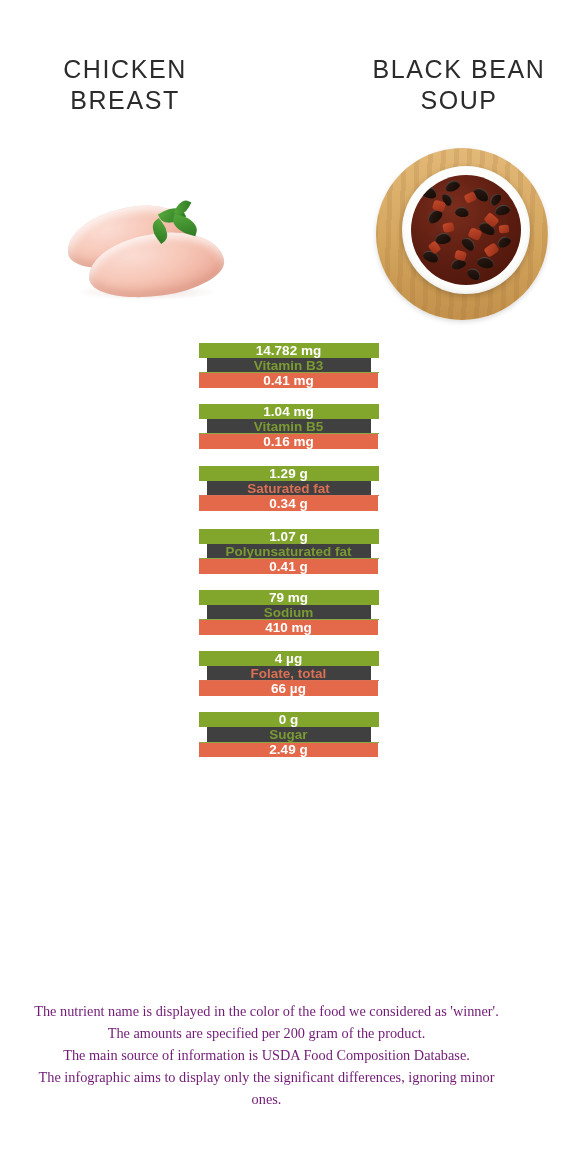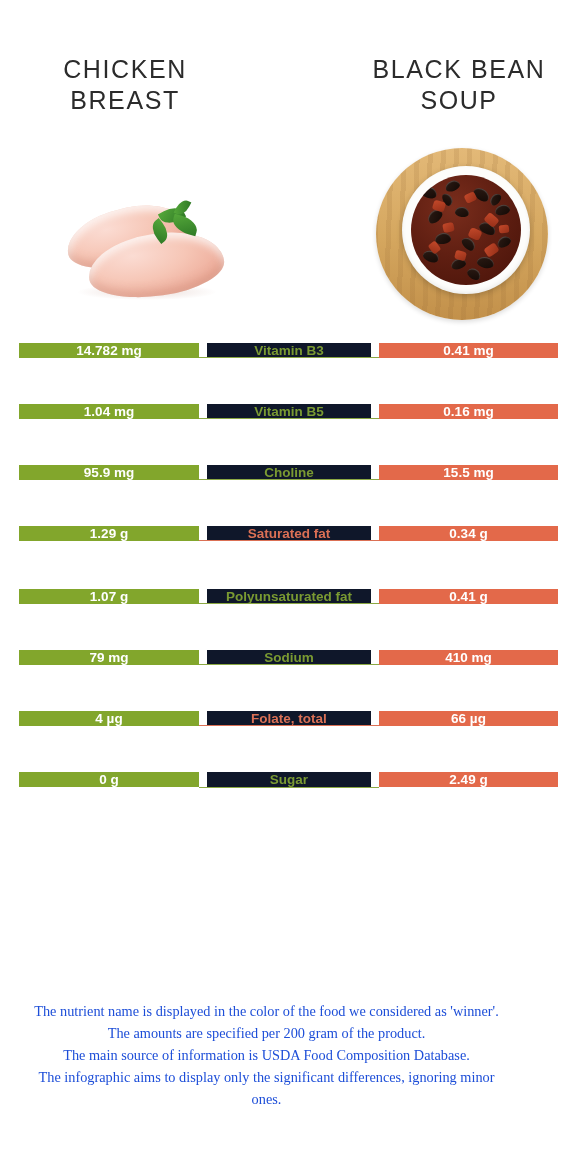--- a/index.html
+++ b/index.html
@@ -128,39 +128,40 @@
   .table {
     position: absolute;
     left: 19px;
     top: 343px;
     width: 539px;
   }
   .row {
     position: relative;
     height: 60px;
     display: flex;
-    align-items: flex-start;
+    align-items: center;
+    flex-direction: column;
   }
   .cell {
     display: flex;
     align-items: center;
     justify-content: center;
     font-size: 13.5px;
     font-weight: 600;
     box-sizing: border-box;
   }
   .cell.left {
     width: 180px;
     background: #82A62C;
     color: #ffffff;
   }
   .cell.mid {
     width: 164px;
     margin: 0 0px;
-    background: #0f172a;
+    background: #404040;
     font-size: 13.5px;
     font-weight: 700;
   }
   .cell.right {
     width: 179px;
     margin-left: 0px;
     background: #E3694A;
     color: #ffffff;
   }
 
@@ -188,21 +189,21 @@
 
   
   .footer {
     position: absolute;
     left: 0;
     top: 1000px;
     width: 533px;
     text-align: center;
     font-size: 14.3px;
     line-height: 22px;
-    color: #1d4ed8;
+    color: #701a75;
     font-family: "Liberation Serif", serif;
   }
   .footer .line { padding: 0 26px; }
 </style>
 </head>
 <body>
 
 <div class="header">
 
   <div class="title left">Chicken Breast</div>
@@ -266,28 +267,20 @@
     <div class="rowgap"></div>
     <div class="row">
       <div class="cell left">1.04 mg</div>
       <div class="mid-wrap">
         <span class="cell mid win-green">Vitamin B5</span>
         <div class="sep sep-green"></div>
       </div>
       <div class="cell right">0.16 mg</div>
     </div>
     <div class="rowgap"></div>
-    <div class="row">
-      <div class="cell left">95.9 mg</div>
-      <div class="mid-wrap">
-        <span class="cell mid win-green">Choline</span>
-        <div class="sep sep-green"></div>
-      </div>
-      <div class="cell right">15.5 mg</div>
-    </div>
     <div class="rowgap"></div>
     <div class="row">
       <div class="cell left">1.29 g</div>
       <div class="mid-wrap">
         <span class="cell mid win-orange">Saturated fat</span>
         <div class="sep sep-orange"></div>
       </div>
       <div class="cell right">0.34 g</div>
     </div>
     <div class="rowgap"></div>

